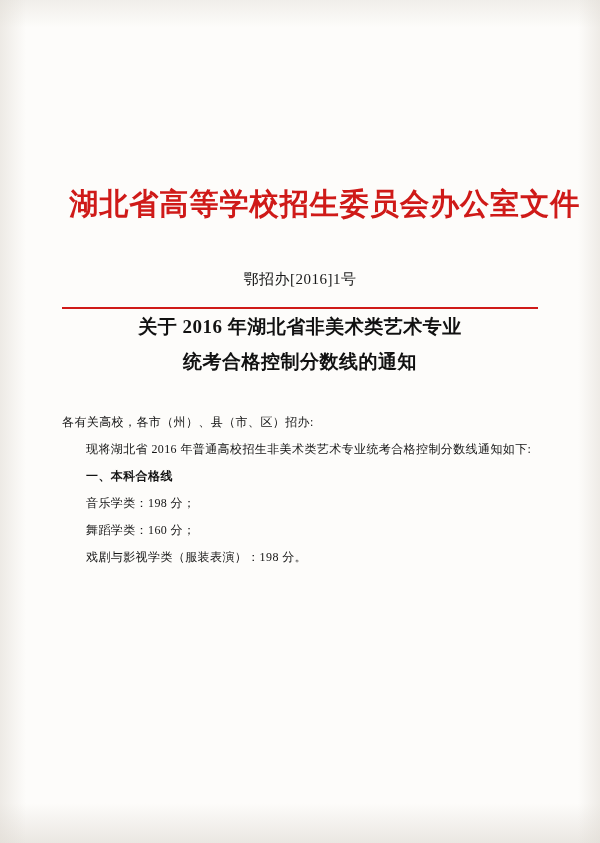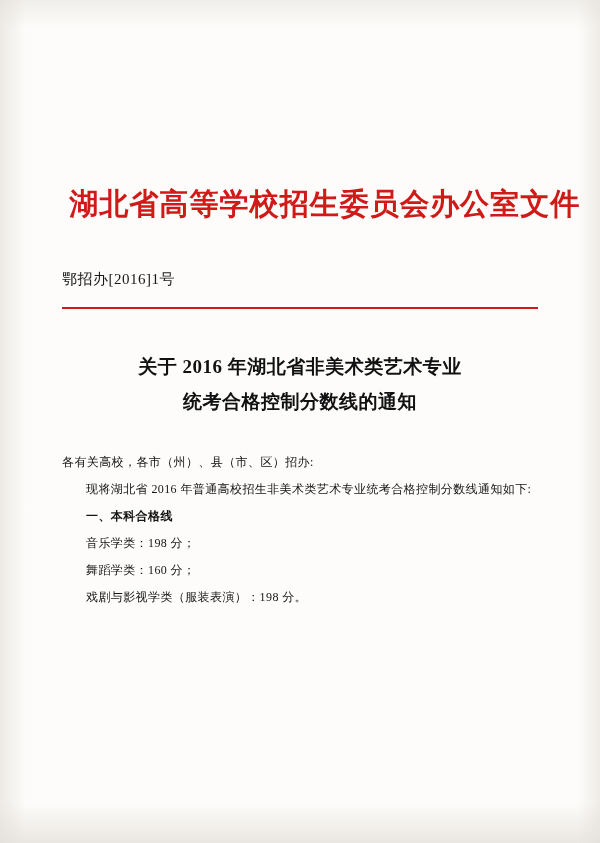--- a/index.html
+++ b/index.html
@@ -46,35 +46,35 @@
     font-weight: bold;
     font-size: 30px;
     letter-spacing: 1px;
     line-height: 1.2;
     white-space: nowrap;
     transform: scaleX(0.97);
   }
 
   .doc-number {
     margin-top: 48px;
+    text-align: center;
     font-size: 15px;
     color: #181818;
     letter-spacing: 0.5px;
     font-family: "Liberation Serif", "DejaVu Serif", serif;
   }
 
   .red-rule {
     margin: 18px 0 0 0;
     height: 2px;
     background: #cf1a18;
     width: 100%;
   }
 
   .title-block {
-    margin-top: 40px;
     text-align: center;
     font-size: 19px;
     font-weight: bold;
     line-height: 1.85;
     color: #111;
     letter-spacing: 0.5px;
   }
 
   .content {
     margin-top: 30px;

